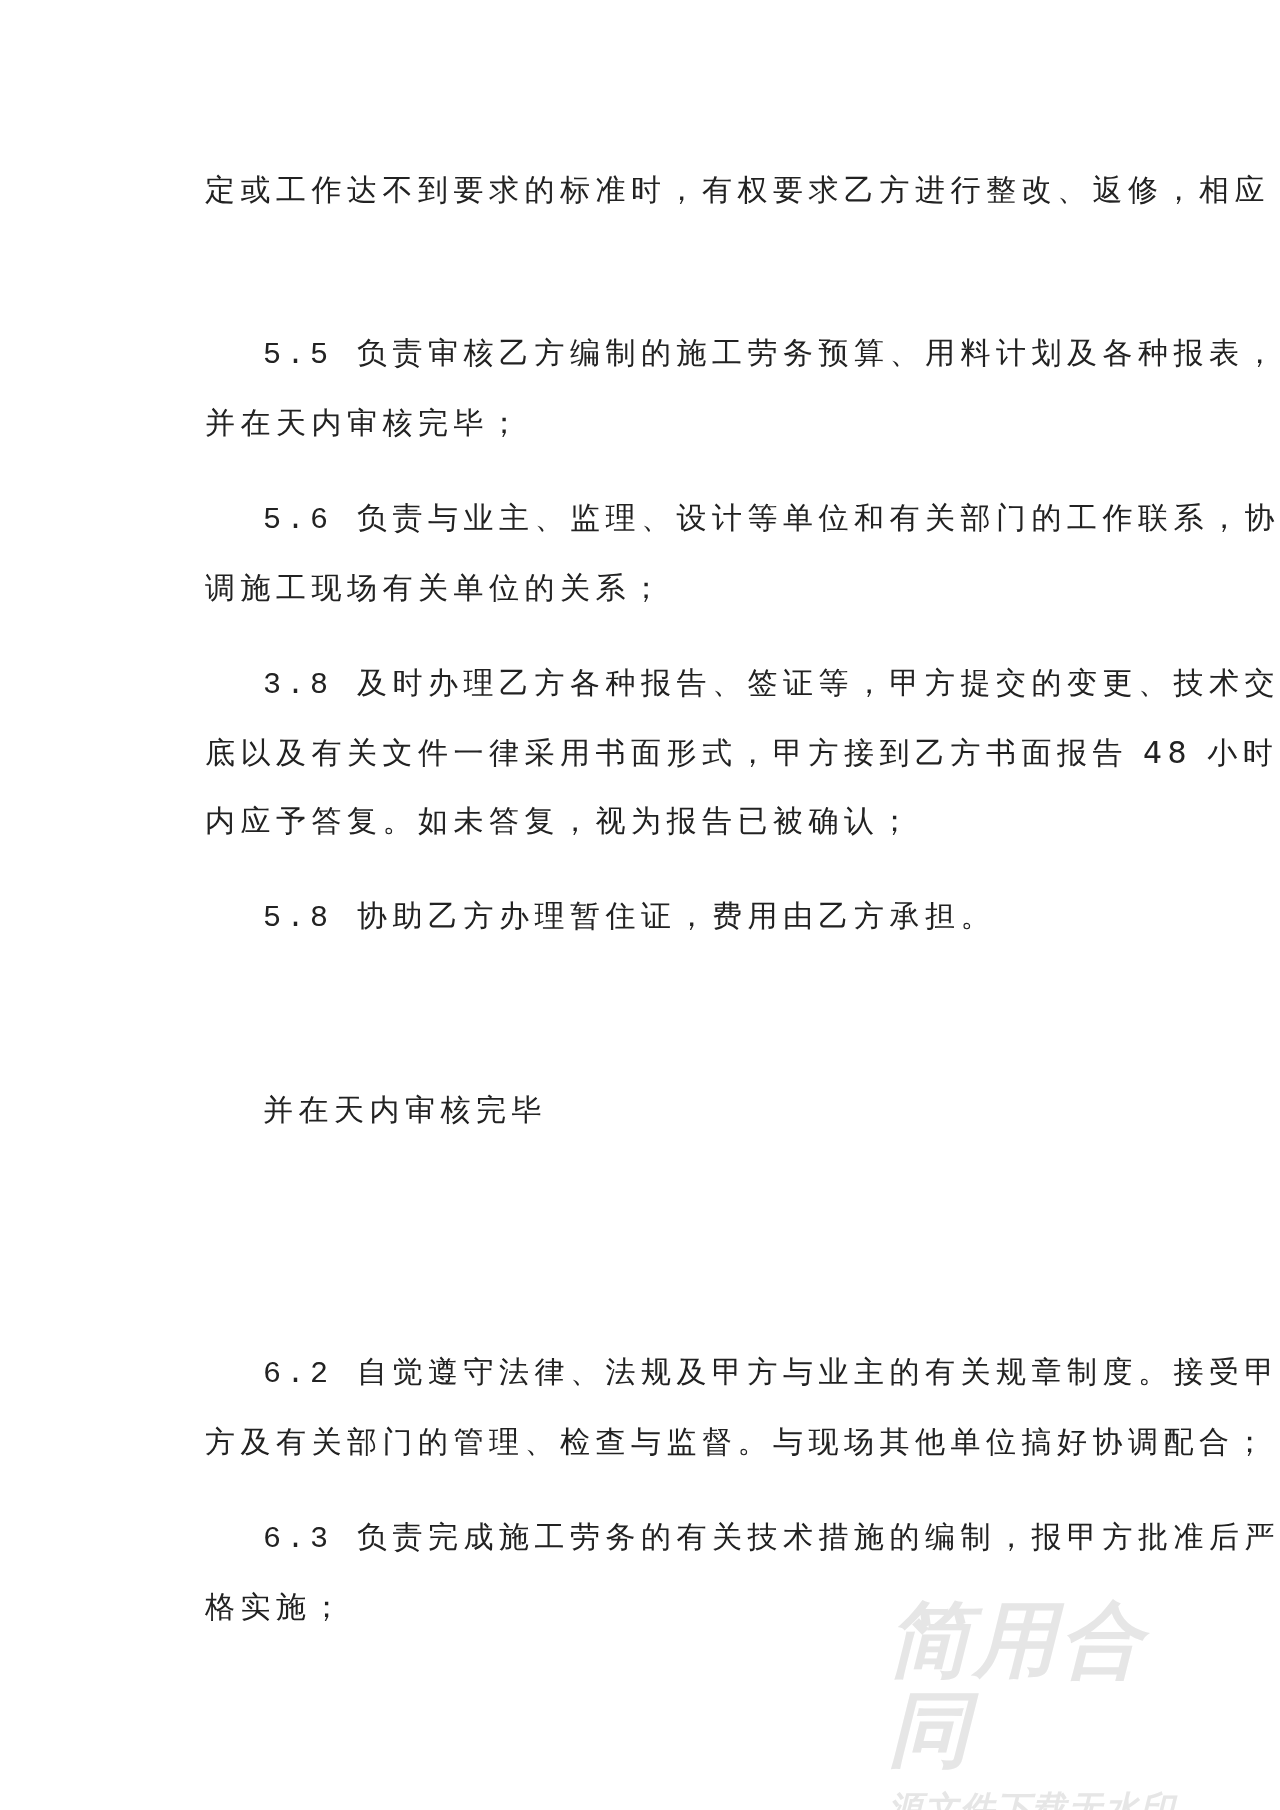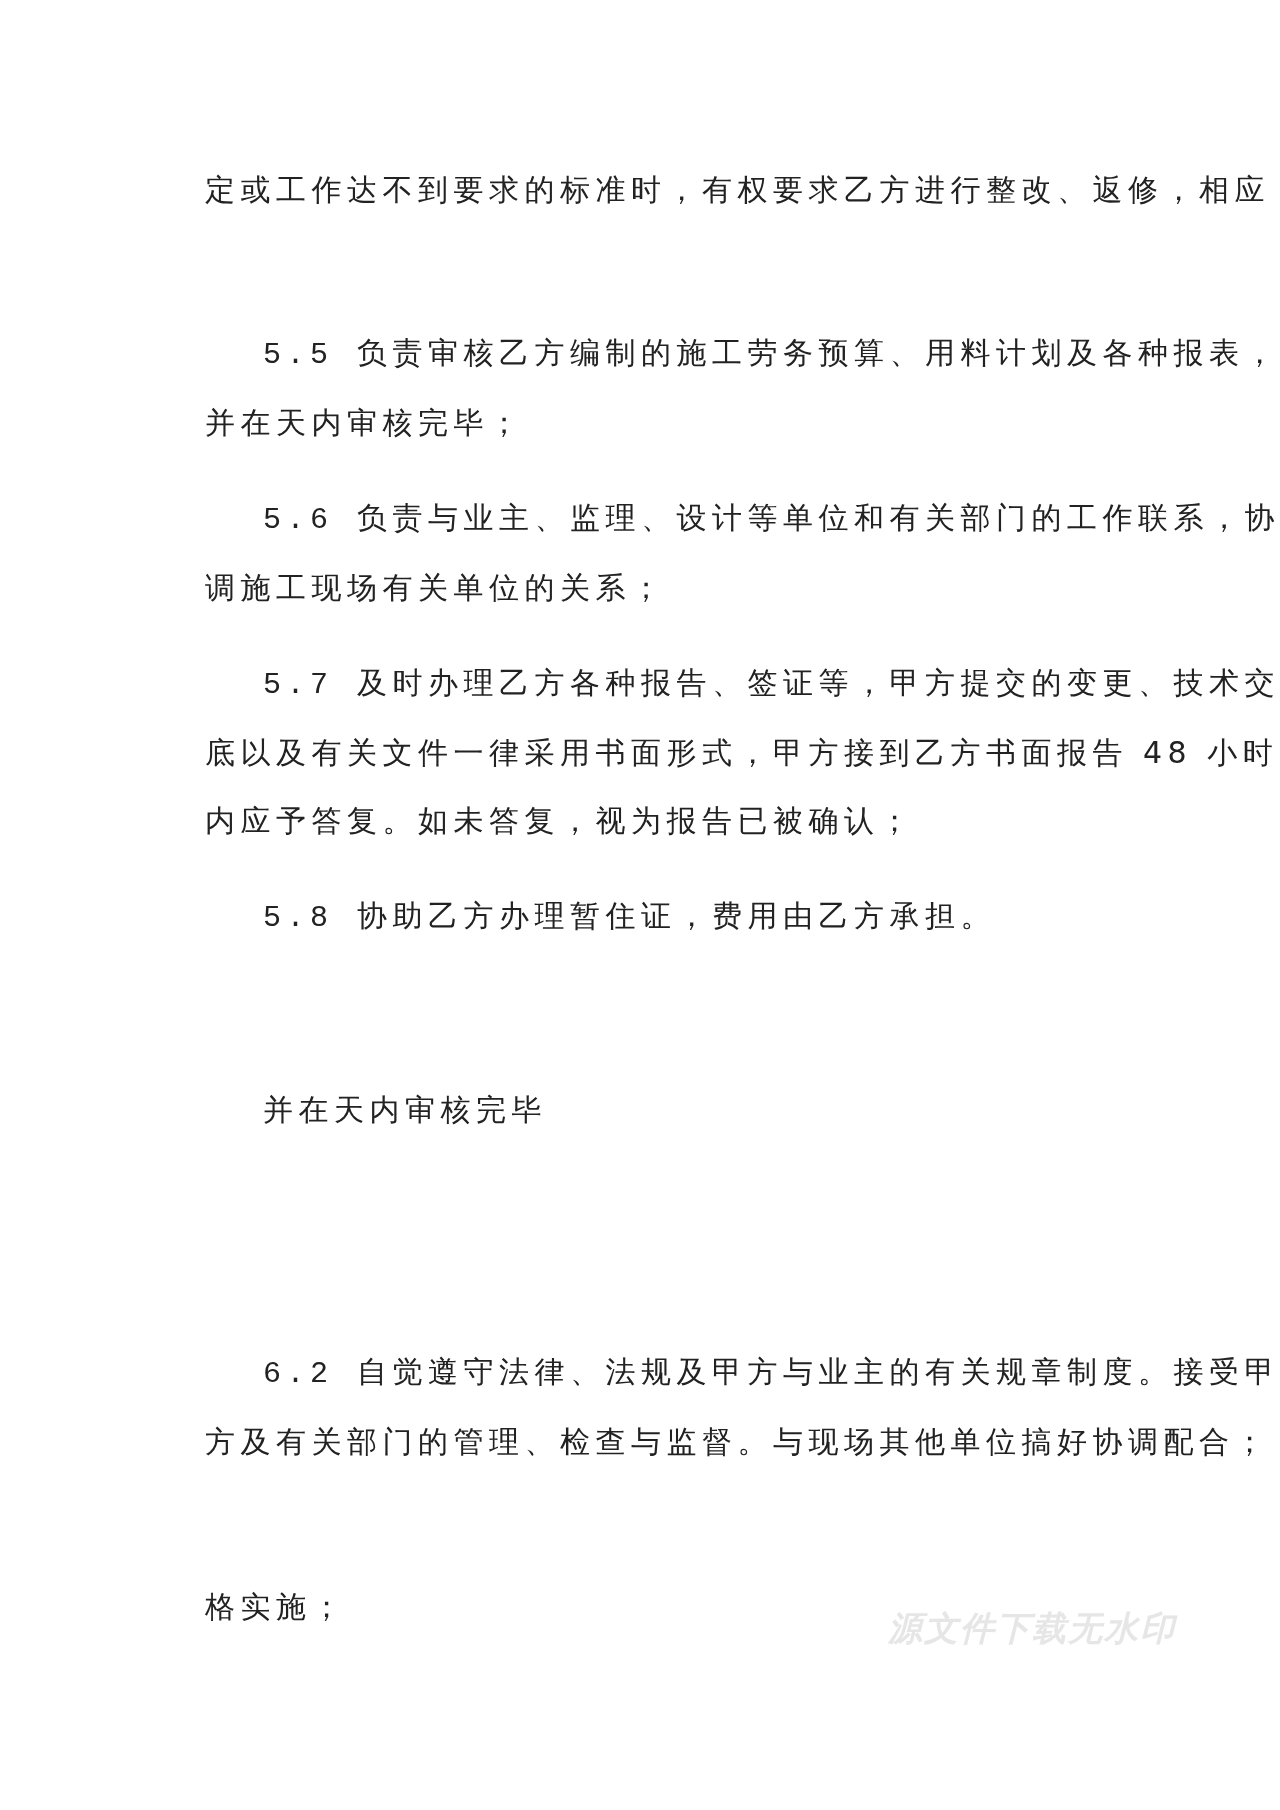--- a/index.html
+++ b/index.html
@@ -16,25 +16,27 @@
 </style>
 </head>
 <body>
 
 <div class="page">
   <div class="line" style="top:170px">定或工作达不到要求的标准时，有权要求乙方进行整改、返修，相应</div>
   <div class="line indent" style="top:335px">5.5 负责审核乙方编制的施工劳务预算、用料计划及各种报表，</div>
   <div class="line" style="top:403px">并在天内审核完毕；</div>
   <div class="line indent" style="top:500px">5.6 负责与业主、监理、设计等单位和有关部门的工作联系，协</div>
   <div class="line" style="top:568px">调施工现场有关单位的关系；</div>
-  <div class="line indent" style="top:665px">5.7 及时办理乙方各种报告、签证等，甲方提交的变更、技术交</div>
+  <div class="line indent" style="top:665px">3.8 及时办理乙方各种报告、签证等，甲方提交的变更、技术交</div>
   <div class="line" style="top:733px">底以及有关文件一律采用书面形式，甲方接到乙方书面报告 48 小时</div>
   <div class="line" style="top:801px">内应予答复。如未答复，视为报告已被确认；</div>
   <div class="line indent" style="top:898px">5.8 协助乙方办理暂住证，费用由乙方承担。</div>
   <div class="line indent" style="top:1092px">并在天内审核完毕</div>
   <div class="line indent" style="top:1354px">6.2 自觉遵守法律、法规及甲方与业主的有关规章制度。接受甲</div>
   <div class="line" style="top:1422px">方及有关部门的管理、检查与监督。与现场其他单位搞好协调配合；</div>
+  <div class="line indent" style="top:1519px">6.3 负责完成施工劳务的有关技术措施的编制，报甲方批准后严</div>
   <div class="line" style="top:1587px">格实施；</div>
 
   <div class="watermark">
+    <div class="wm-title">简用合同</div>
     <div class="wm-sub">源文件下载无水印</div>
   </div>
 </div>
 
 </body></html>

